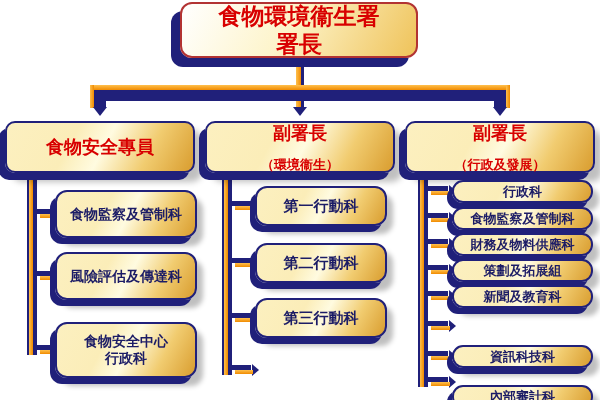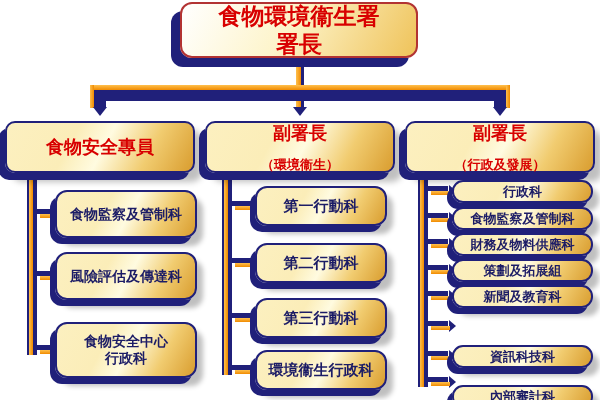--- a/index.html
+++ b/index.html
@@ -164,23 +164,20 @@
 
   <div class="node child c-mid" style="top:186px">
     <span>第一行動科</span>
   </div>
   <div class="node child c-mid" style="top:298px">
     <span>第三行動科</span>
   </div>
   <div class="node child c-mid" style="top:243px">
     <span>第二行動科</span>
   </div>
-  <div class="node child c-mid" style="top:350px">
-    <span>環境衞生行政科</span>
-  </div>
 
   <div class="node child c-right" style="top:180px">
     <span>行政科</span>
   </div>
   <div class="node child c-right" style="top:207px">
     <span>食物監察及管制科</span>
   </div>
   <div class="node child c-right" style="top:233px">
     <span>財務及物料供應科</span>
   </div>

